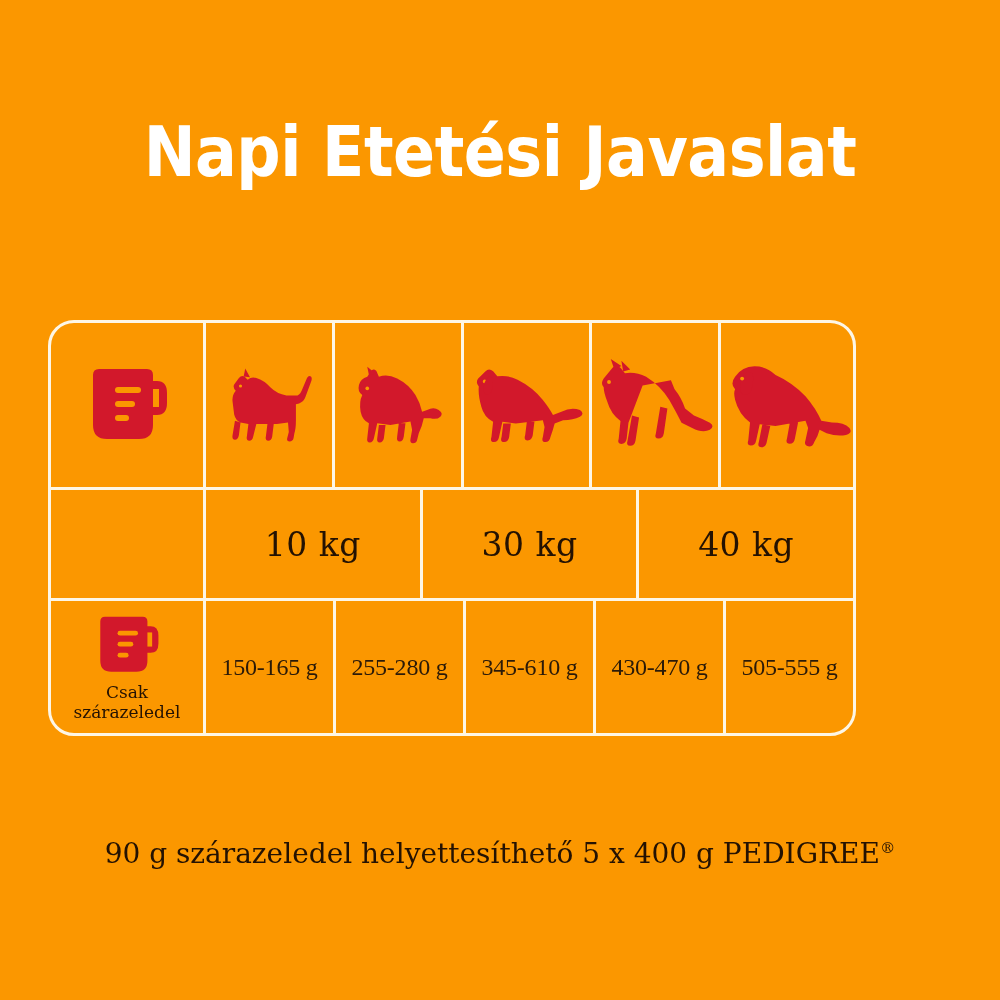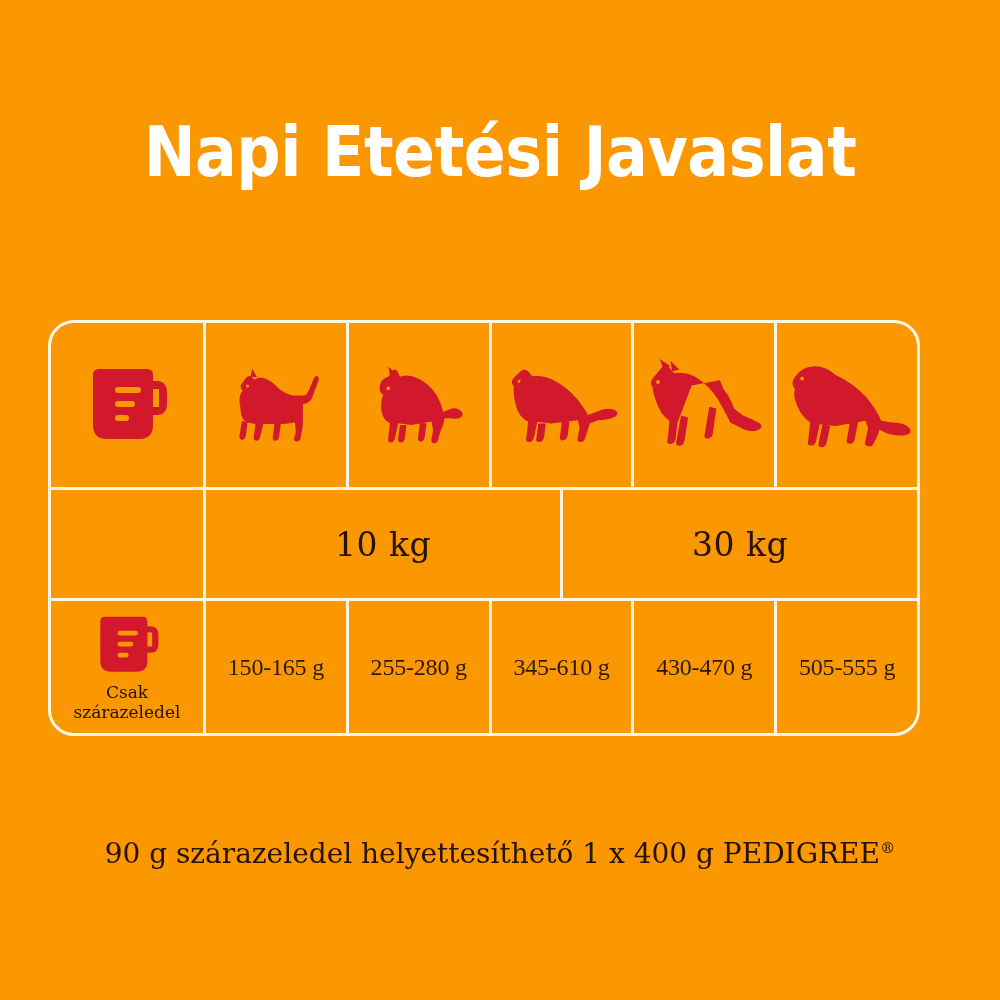--- a/index.html
+++ b/index.html
@@ -31,21 +31,21 @@
     line-height: 1.0;
     transform: scaleY(1.12);
     transform-origin: top center;
   }
 
   
   .table {
     position: absolute;
     left: 48px;
     top: 320px;
-    width: 872px;
+    width: 808px;
     height: 416px;
     border: 3px solid #fdf6e6;
     border-radius: 26px;
     overflow: hidden;
   }
 
   .table-inner {
     width: 100%;
     height: 100%;
     display: flex;
@@ -194,20 +194,21 @@
             <circle cx="24" cy="22" r="2.2" fill="#fb9700"></circle>
           </svg>
         </span>
       </div>
     </div>
 
     <div class="row row-weight">
       <div class="cell c0"></div>
       <div class="cell cx weight-text">10 kg</div>
       <div class="cell cx weight-text">30 kg</div>
+      <div class="cell cx weight-text">40 kg</div>
     </div>
 
     <div class="row row-amount">
       <div class="cell c0">
         <div class="cup-label-wrap">
           <span>
             <svg width="66" height="60" viewBox="0 0 84 76">
               <path fill="#d2182b" d="M8 8 Q8 2 14 2 L62 2 Q68 2 68 8 L68 14 L72 14 Q82 14 82 26 L82 36 Q82 48 72 48 L68 48 L68 58 Q68 72 54 72 L22 72 Q8 72 8 58 Z"></path>
               <rect x="68" y="22" width="6" height="18" fill="#fb9700"></rect>
               <rect x="30" y="20" width="26" height="6" rx="3" fill="#fb9700"></rect>
@@ -225,14 +226,14 @@
       <div class="cell cx amount-text">255-280 g</div>
       <div class="cell cx amount-text">345-610 g</div>
       <div class="cell cx amount-text">430-470 g</div>
       <div class="cell cx amount-text">505-555 g</div>
     </div>
 
   </div>
 </div>
 
 <div class="footer">
-  <span>90 g szárazeledel helyettesíthető 1 x 400 g PEDIGREE</span><sup>®</sup><br>
+  <span>90 g szárazeledel helyettesíthető 5 x 400 g PEDIGREE</span><sup>®</sup><br>
 </div>
 
 </body></html>

